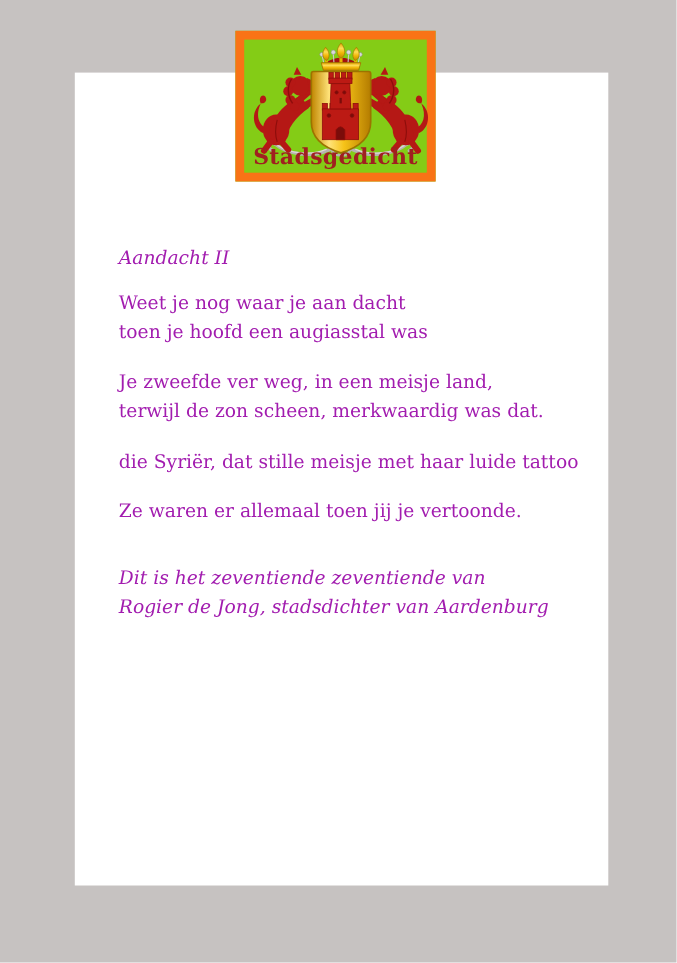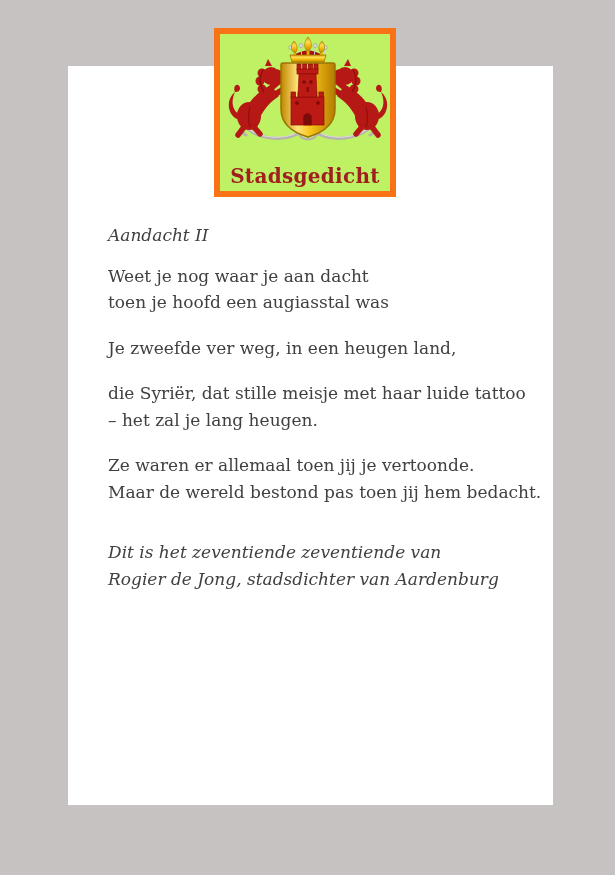--- a/index.html
+++ b/index.html
@@ -6,33 +6,33 @@
   body {
     width:615px; height:875px; position:relative; overflow:hidden;
     background:#c6c2c1;
     font-family:"DejaVu Serif", serif;
   }
   .paper {
     position:absolute; left:68px; top:66px; width:485px; height:739px;
     background:#ffffff;
   }
   .crest-box {
-    position:absolute; left:146px; top:-38px; width:182px; height:169px;
-    background:#bef264; border:6px solid #f97316; box-sizing:border-box;
+    position:absolute; left:146px; top:-38px; width:182px; height:137px;
+    background:#84cc16; border:8px solid #f97316; box-sizing:border-box;
     text-align:center;
   }
   .crest-box svg { display:block; margin:1px auto 0; overflow:visible; }
   .crest-caption {
     position:absolute; left:0; right:0; bottom:4px;
     font-size:20px; font-weight:700; letter-spacing:0.3px;
     color:#a02020; line-height:22px;
   }
   .content {
     position:absolute; left:40px; top:156px; width:432px;
-    font-size:17px; line-height:26.5px; color:#404040;
+    font-size:17px; line-height:26.5px; color:#a21caf;
   }
   .content .line { white-space:nowrap; }
   .poem-title { font-style:italic; margin-bottom:14px; }
   .stanza { margin-bottom:19px; }
   .colophon { font-style:italic; margin-top:34px; }
 </style>
 </head>
 <body>
 
 <div class="paper">
@@ -136,32 +136,31 @@
 
   <div class="content">
     <div class="poem-title line">Aandacht II</div>
 
     <div class="stanza">
       <div class="line">Weet je nog waar je aan dacht</div>
       <div class="line">toen je hoofd een augiasstal was</div>
     </div>
 
     <div class="stanza">
-      <div class="line">Je zweefde ver weg, in een heugen land,</div>
+      <div class="line">Je zweefde ver weg, in een meisje land,</div>
+      <div class="line">terwijl de zon scheen, merkwaardig was dat.</div>
     </div>
 
 
     <div class="stanza">
       <div class="line">die Syriër, dat stille meisje met haar luide tattoo</div>
-      <div class="line">– het zal je lang heugen.</div>
     </div>
 
     <div class="stanza">
       <div class="line">Ze waren er allemaal toen jij je vertoonde.</div>
-      <div class="line">Maar de wereld bestond pas toen jij hem bedacht.</div>
     </div>
 
     <div class="colophon">
       <div class="line">Dit is het zeventiende zeventiende van</div>
       <div class="line">Rogier de Jong, stadsdichter van Aardenburg</div>
     </div>
   </div>
 
 </div>
 

